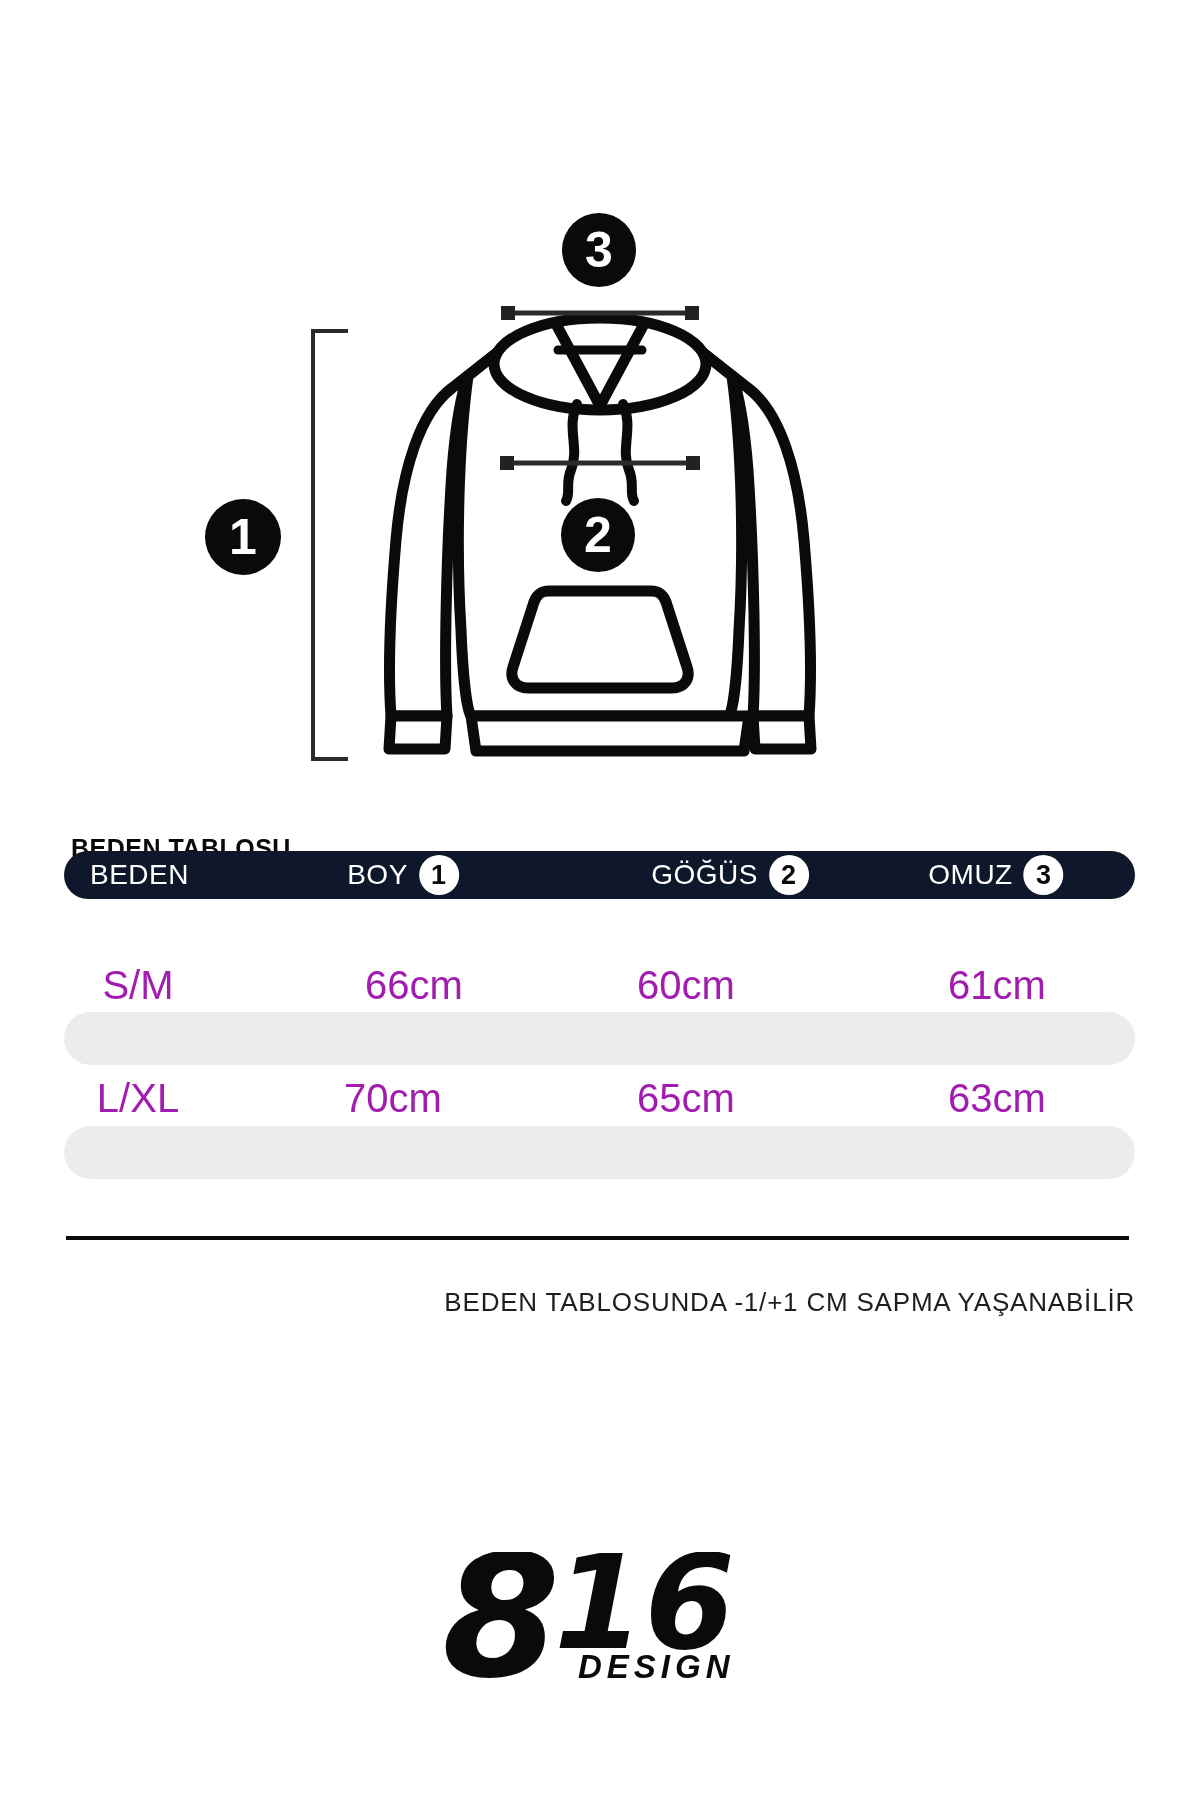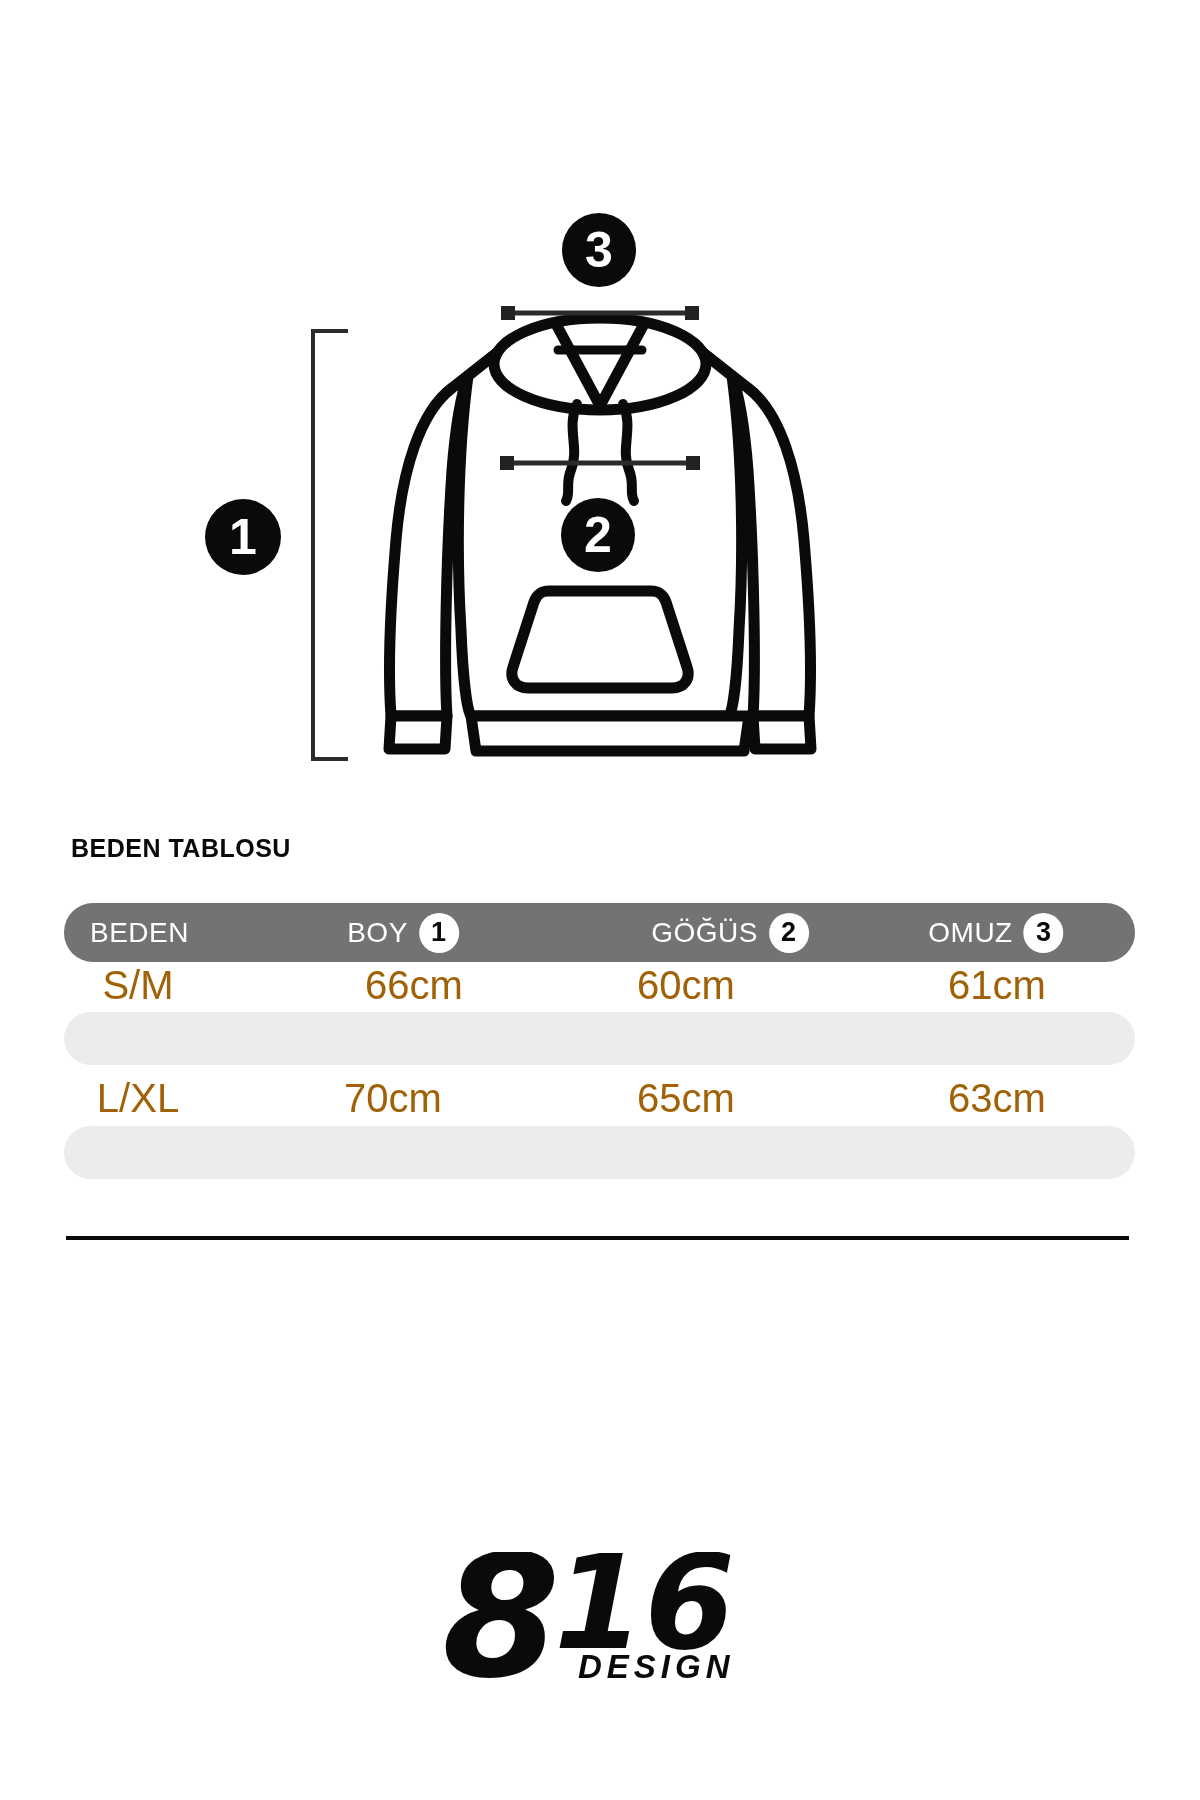--- a/index.html
+++ b/index.html
@@ -10,34 +10,34 @@
 
   
   #hoodie-svg{position:absolute;left:150px;top:180px;width:700px;height:620px;}
 
   
   .table-title{
     position:absolute;left:71px;top:836px;font-size:25px;font-weight:800;
     letter-spacing:.5px;color:#0a0a0a;line-height:1;
   }
   .header-bar{
-    position:absolute;left:64px;top:903px;width:1071px;height:59px;
-    background:#737373;border-radius:29px;
+    position:absolute;left:64px;top:851px;width:1071px;height:48px;
+    background:#0f172a;border-radius:29px;
   }
   .hcol{position:absolute;top:0;height:100%;display:flex;align-items:center;gap:11px;
     color:#ffffff;font-size:28px;letter-spacing:.5px;white-space:nowrap;}
   .hcol.centered{transform:translateX(-50%);}
   .hbadge{
     width:40px;height:40px;border-radius:50%;background:#ffffff;color:#0a0a0a;
     display:flex;align-items:center;justify-content:center;
     font-size:27px;font-weight:bold;
   }
   .trow{position:absolute;left:0;width:1200px;height:46px;line-height:46px;}
   .tcell{position:absolute;top:0;transform:translateX(-50%);font-size:40px;
-    color:#a16207;white-space:nowrap;}
+    color:#a21caf;white-space:nowrap;}
   .grayrow{
     position:absolute;left:64px;width:1071px;height:53px;background:#ececec;
     border-radius:27px;
   }
   .divider{position:absolute;left:66px;top:1236px;width:1063px;height:4px;background:#0a0a0a;}
 
   
   .note{
     position:absolute;right:65px;top:1284px;text-align:right;
     font-size:26px;line-height:36px;letter-spacing:.8px;color:#1e1e1e;white-space:nowrap;
@@ -146,19 +146,20 @@
   <span class="tcell" style="left:393px;">70cm</span>
   <span class="tcell" style="left:686px;">65cm</span>
   <span class="tcell" style="left:997px;">63cm</span>
 </div>
 
 <div class="grayrow" style="top:1126px;"></div>
 
 <div class="divider"></div>
 
 <div class="note">
+  <div>BEDEN TABLOSUNDA -1/+1 CM SAPMA YAŞANABİLİR</div>
 </div>
 
 <svg id="logo-svg" viewBox="0 0 324 144">
   <text class="logo-text" x="0" y="124" font-size="170">8</text>
   <text class="logo-text" x="112" y="96" font-size="130">16</text>
   <text class="logo-sub" x="136" y="126" font-size="33" letter-spacing="5">DESIGN</text>
 </svg>
 
 </body></html>

